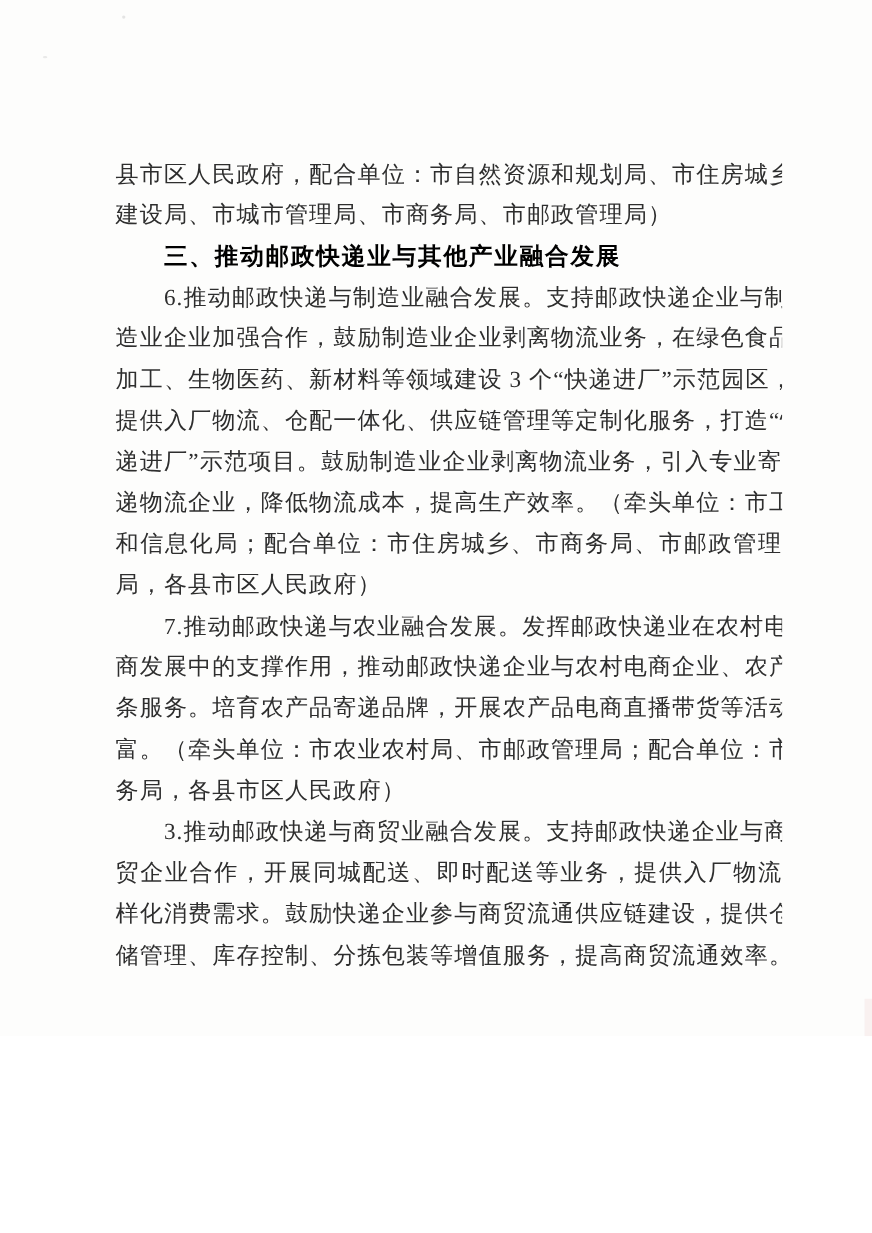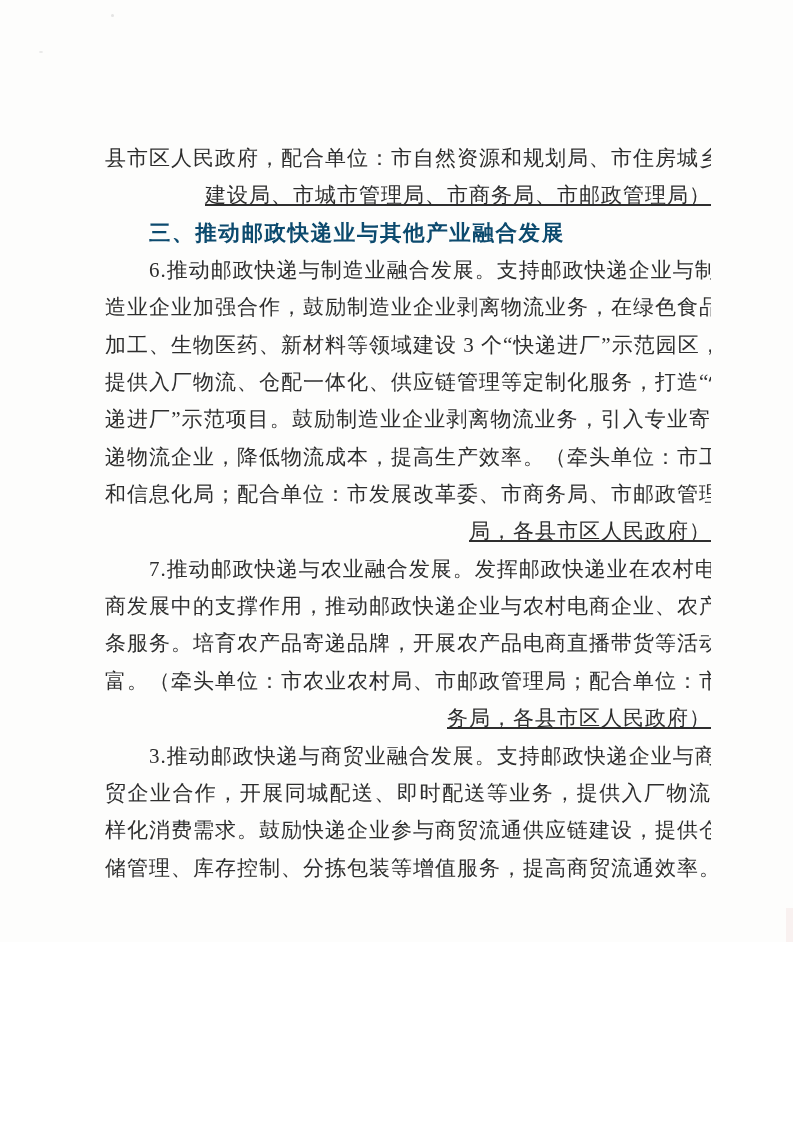--- a/index.html
+++ b/index.html
@@ -29,28 +29,27 @@
     letter-spacing: 1px;
     text-align: justify;
     text-align-last: justify;
     overflow: hidden;
     white-space: nowrap;
   }
   .line.indent {
     text-indent: 44px;
   }
   .line.short {
-    text-align: right;
+    text-align: left;
     text-align-last: auto;
-    text-decoration: underline;
   }
   .line.heading {
     font-family: "Liberation Sans", "DejaVu Sans", sans-serif;
     font-weight: bold;
-    color: #0c4a6e;
+    color: #000000;
     font-size: 21.5px;
     text-align: left;
     text-align-last: auto;
     letter-spacing: 1.6px;
   }
   .page-number {
     position: absolute;
     left: 645px;
     top: 1026px;
     font-size: 18px;
@@ -97,21 +96,21 @@
   <div class="text-block">
     <div class="line">县市区人民政府，配合单位：市自然资源和规划局、市住房城乡</div>
     <div class="line short">建设局、市城市管理局、市商务局、市邮政管理局）</div>
     <div class="line heading indent">三、推动邮政快递业与其他产业融合发展</div>
     <div class="line indent">6.推动邮政快递与制造业融合发展。支持邮政快递企业与制</div>
     <div class="line">造业企业加强合作，鼓励制造业企业剥离物流业务，在绿色食品</div>
     <div class="line">加工、生物医药、新材料等领域建设 3 个“快递进厂”示范园区，</div>
     <div class="line">提供入厂物流、仓配一体化、供应链管理等定制化服务，打造“快</div>
     <div class="line">递进厂”示范项目。鼓励制造业企业剥离物流业务，引入专业寄</div>
     <div class="line">递物流企业，降低物流成本，提高生产效率。（牵头单位：市工业</div>
-    <div class="line">和信息化局；配合单位：市发展改革委、市商务局、市邮政管理</div>
+    <div class="line">和信息化局；配合单位：市住房城乡、市商务局、市邮政管理</div>
     <div class="line short">局，各县市区人民政府）</div>
     <div class="line indent">7.推动邮政快递与农业融合发展。发挥邮政快递业在农村电</div>
     <div class="line">商发展中的支撑作用，推动邮政快递企业与农村电商企业、农产</div>
     <div class="line">条服务。培育农产品寄递品牌，开展农产品电商直播带货等活动，</div>
     <div class="line">富。（牵头单位：市农业农村局、市邮政管理局；配合单位：市商</div>
     <div class="line short">务局，各县市区人民政府）</div>
     <div class="line indent">3.推动邮政快递与商贸业融合发展。支持邮政快递企业与商</div>
     <div class="line">贸企业合作，开展同城配送、即时配送等业务，提供入厂物流</div>
     <div class="line">样化消费需求。鼓励快递企业参与商贸流通供应链建设，提供仓</div>
     <div class="line">储管理、库存控制、分拣包装等增值服务，提高商贸流通效率。</div>

